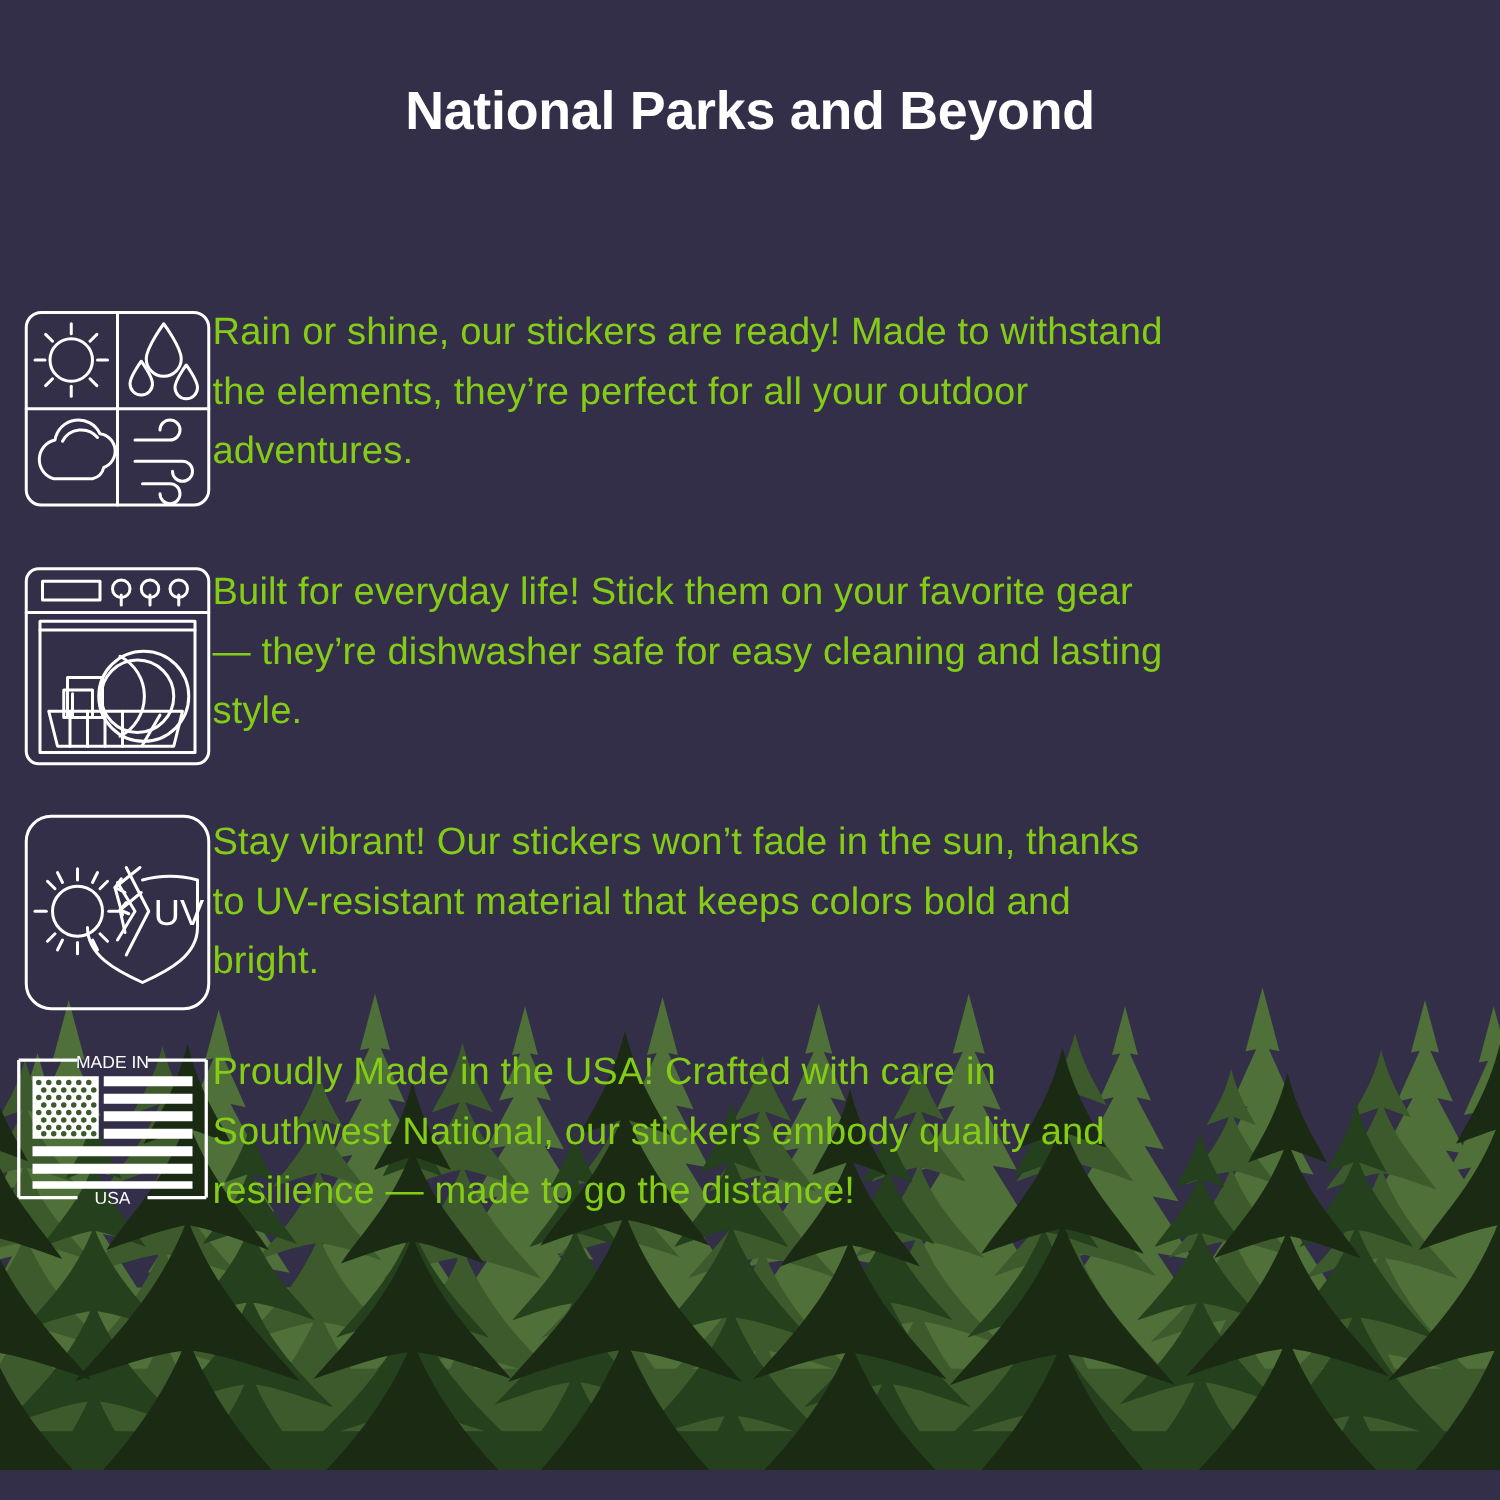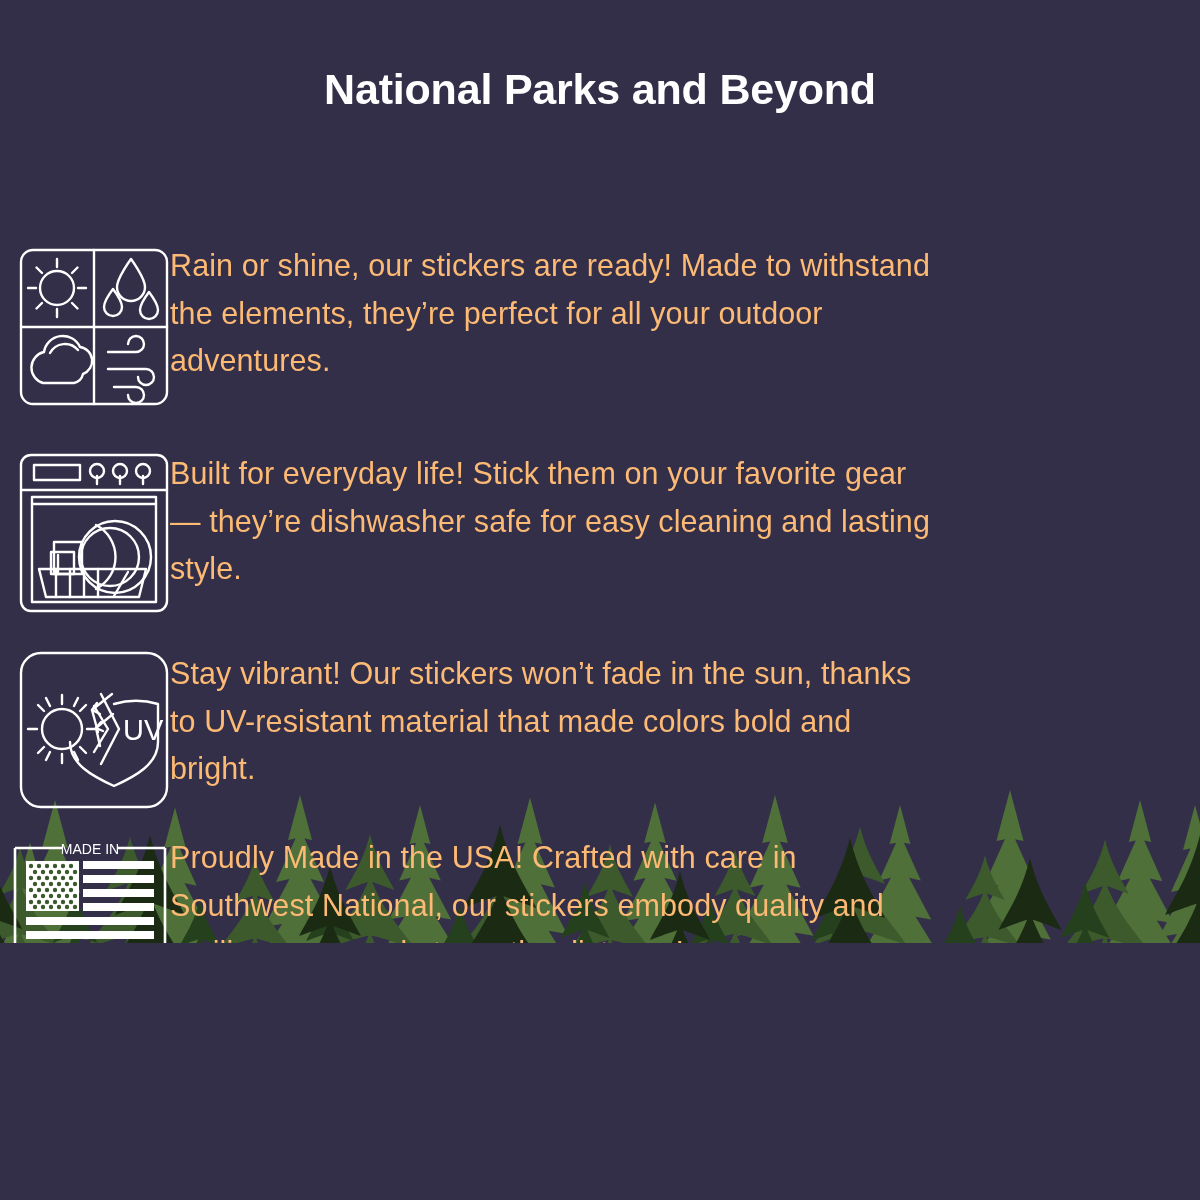--- a/index.html
+++ b/index.html
@@ -2,41 +2,41 @@
 <html><head>
 <meta charset="utf-8">
 <style>
   html,body{margin:0;padding:0;}
   body{
     width:1200px;height:1200px;overflow:hidden;
     background:#332f49;
     font-family:"Liberation Sans", sans-serif;
     position:relative;
   }
-  .stage{position:absolute;inset:0;width:1200px;height:943px;overflow:hidden;}
+  .stage{position:absolute;inset:0;width:1200px;height:1176px;overflow:hidden;}
 
   
   .forest{position:absolute;left:0;top:0;width:1200px;height:1200px;z-index:0;pointer-events:none;}
 
   
   .content{position:absolute;inset:0;z-index:5;}
 
   .title{
     position:absolute;left:0;top:60px;width:1200px;
     text-align:center;color:#ffffff;
     font-weight:700;font-size:43px;line-height:1.38;
     letter-spacing:-0.2px;
   }
   .title .l2{display:block;}
 
   .rows{position:absolute;left:0;top:225px;width:1200px;}
   .row{position:relative;display:flex;align-items:flex-start;margin-bottom:0;}
   .row .iconwrap{width:170px;min-width:170px;display:flex;justify-content:flex-end;}
   .row .copy{
-    color:#fdba74;font-size:30.5px;line-height:1.56;
+    color:#84cc16;font-size:30.5px;line-height:1.56;
     width:770px;font-weight:400;letter-spacing:0.1px;
   }
   .r1{height:205px;}
   .r2{height:205px;}
   .r3{height:193px;}
   .r4{height:180px;}
   .r1 .copy{padding-top:17px;}
   .r2 .copy{padding-top:20px;}
   .r3 .copy{padding-top:15px;}
   .r4 .copy{padding-top:6px;}
@@ -251,21 +251,21 @@
               <path d="M82 96 L78 78 L95 64"></path>
               <path d="M78 78 L85 81 M78 78 L83 72"></path>
             </g>
 
             <g>
               <path d="M96 54 a45 24 0 0 1 44 0 v38 c0 22 -22 34 -44 44 c-22 -10 -44 -22 -44 -44"></path>
             </g>
             <text x="105" y="90" font-family="'Liberation Sans', sans-serif" font-size="29" fill="#ffffff" stroke="none">UV</text>
           </svg>
         </div>
-        <div class="copy">Stay vibrant! Our stickers won’t fade in the sun, thanks to UV-resistant material that made colors bold and bright.</div>
+        <div class="copy">Stay vibrant! Our stickers won’t fade in the sun, thanks to UV-resistant material that keeps colors bold and bright.</div>
       </div>
 
       <div class="row r4">
         <div class="iconwrap">
           <svg width="160" height="120" viewBox="0 0 160 120">
 
             <g fill="none" stroke="#ffffff" stroke-width="2.6">
               <path d="M5 5 H52"></path>
               <path d="M108 5 H155"></path>
               <path d="M155 5 V115"></path>

